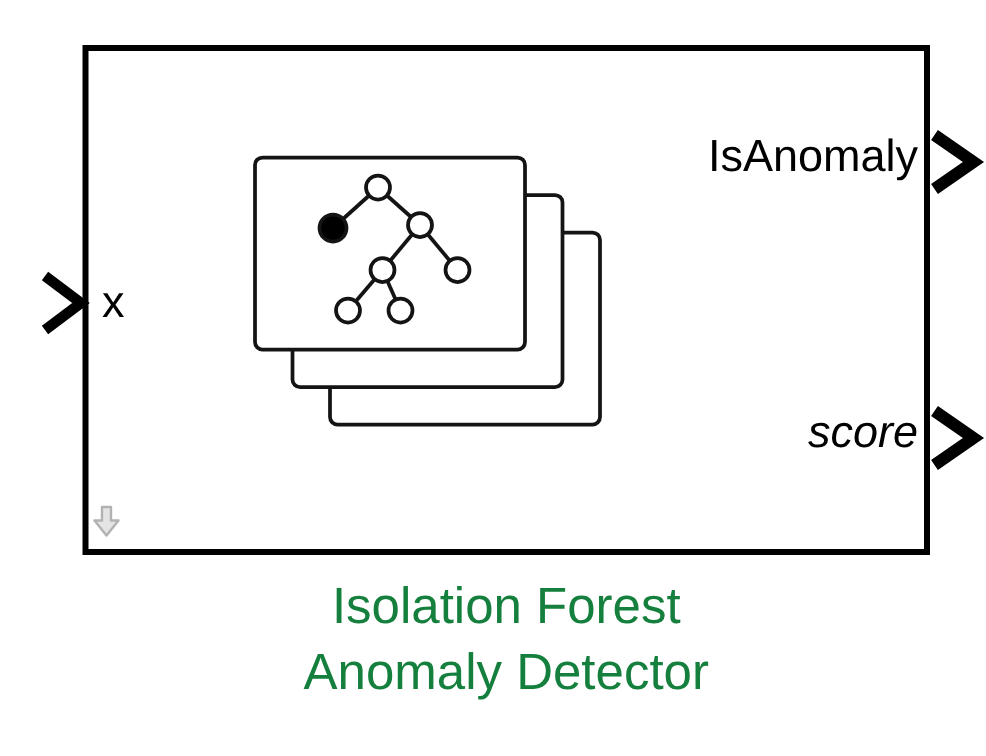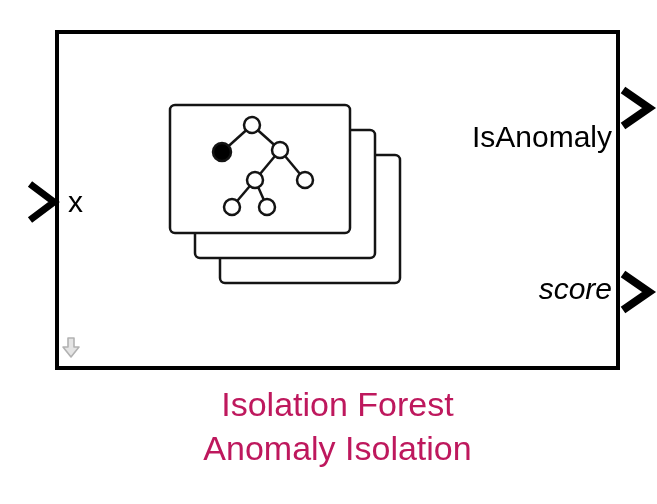--- a/index.html
+++ b/index.html
@@ -33,21 +33,20 @@
     white-space: nowrap;
   }
   .label-x {
     left: 68px;
     top: 185px;
   }
   .label-isanomaly {
     right: 45px;
     top: 88px;
     text-align: left;
-    margin-top: 32px;
   }
   .label-score {
     right: 45px;
     top: 272px;
     text-align: right;
     font-style: italic;
   }
   .port-svg {
     position: absolute;
     overflow: visible;
@@ -73,21 +72,21 @@
     position: absolute;
     left: 60px;
     top: 336px;
   }
   .block-name {
     position: absolute;
     left: 55px;
     top: 382px;
     width: 565px;
     text-align: center;
-    color: #be185d;
+    color: #15803d;
     font-size: 34px;
     line-height: 44px;
   }
 </style>
 </head>
 <body>
 
 <div class="canvas">
 
   <div class="block"></div>
@@ -132,16 +131,16 @@
       <circle cx="107" cy="112" r="8" fill="#ffffff"></circle>
     </g>
   </svg>
 
   <svg class="dropdown-arrow" width="22" height="24" viewBox="0 0 22 24">
     <path d="M8 2 h6 v9 h5 l-8 10 -8 -10 h5 z" fill="#e4e4e4" stroke="#b2b2b2" stroke-width="1.6" stroke-linejoin="round"></path>
   </svg>
 
   <div class="block-name">
     <div>Isolation Forest</div>
-    <div>Anomaly Isolation</div>
+    <div>Anomaly Detector</div>
   </div>
 
 </div>
 
 </body></html>

